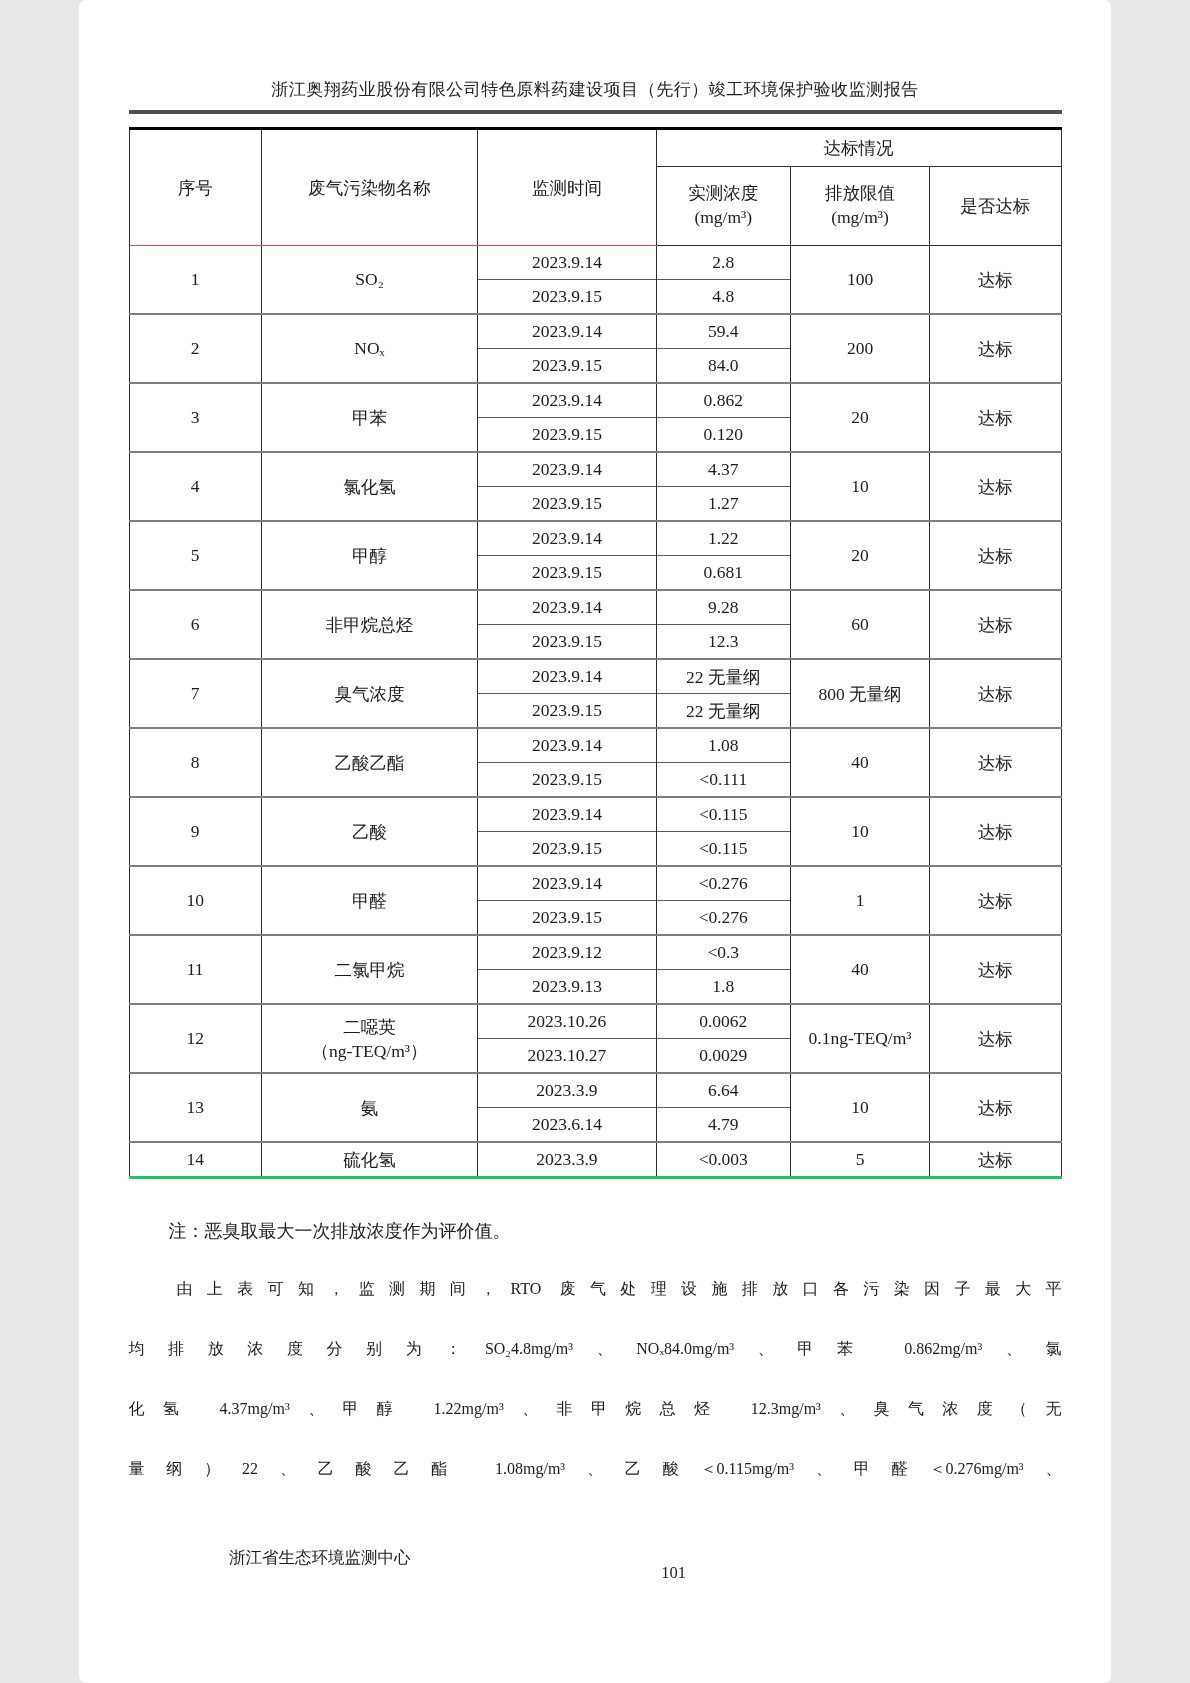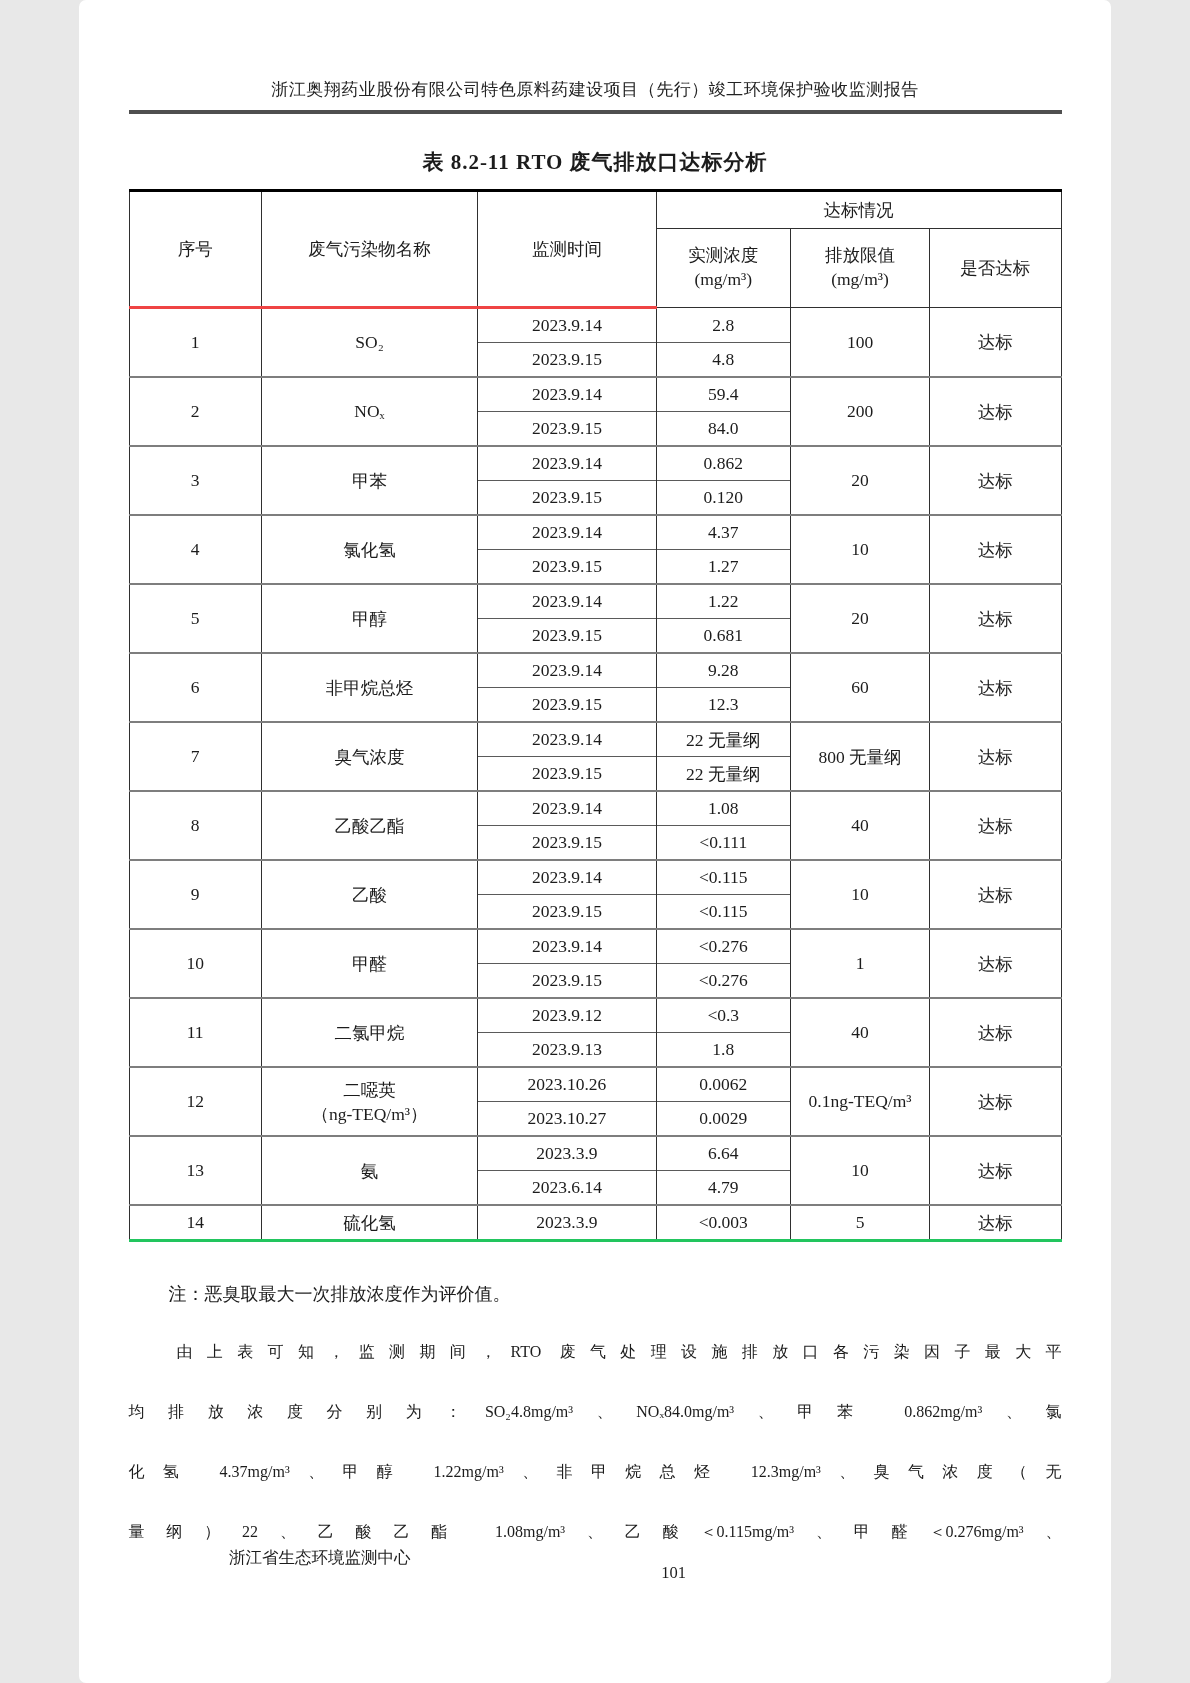--- a/index.html
+++ b/index.html
@@ -52,21 +52,21 @@
     border-right: 1px solid #2f2f2f;
     text-align: center;
     vertical-align: middle;
     font-weight: normal;
     padding: 0 2px;
     overflow: hidden;
   }
   .data-table thead tr.hrow1 th { border-top: 3px solid #000; height: 36px; }
   .data-table thead tr.hrow1 th.span-head { border-bottom: 1px solid #2f2f2f; }
   .data-table thead tr.hrow2 th { height: 78px; border-bottom: 1px solid #2f2f2f; }
-  .data-table thead th.tall { border-bottom: 3px solid #ef4444; }
+  .data-table thead th.tall { border-bottom: 1px solid #ef4444; }
   .data-table tbody td { height: 33px; }
   .data-table tbody tr.sub-row td { border-top: 1px solid #5a5a5a; }
   .data-table tbody tr.group-start td { border-top: 2px solid #7e7e7e; }
   .data-table tbody tr.first-group td { border-top: none; }
   .data-table tbody tr.last-row td { border-bottom: 3px solid #22c55e; }
   .unit-line { line-height: 1.35; }
 
   
   .table-note {
     margin-top: 40px;
@@ -97,21 +97,20 @@
 </style>
 </head>
 <body>
 
 <div class="page">
 
   <div class="doc-header">浙江奥翔药业股份有限公司特色原料药建设项目（先行）竣工环境保护验收监测报告</div>
   <div class="header-rule"></div>
 
   <div class="content">
-    <div class="table-title">表 8.2-11 RTO 废气排放口达标分析</div>
 
     <table class="data-table">
       <colgroup>
         <col style="width:132px">
           <col style="width:216px">
           <col style="width:178px">
         <col style="width:134px">
           <col style="width:139px">
           <col style="width:131px">
       </colgroup>

